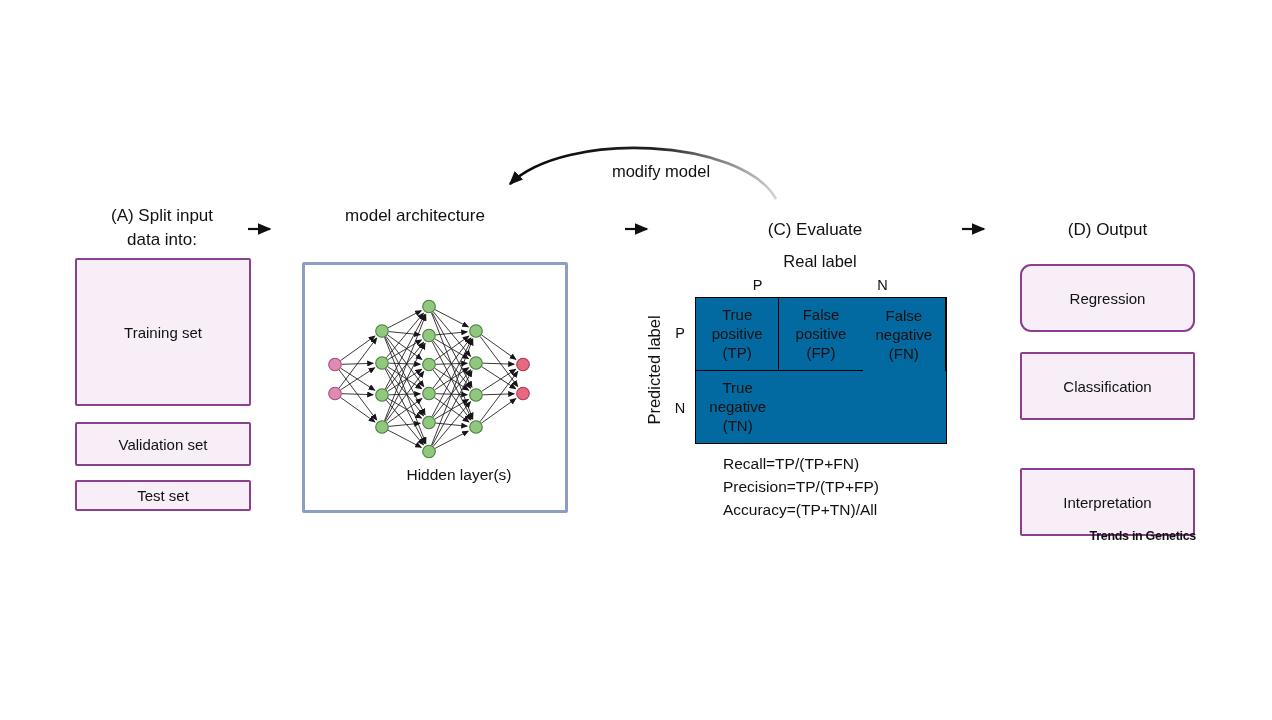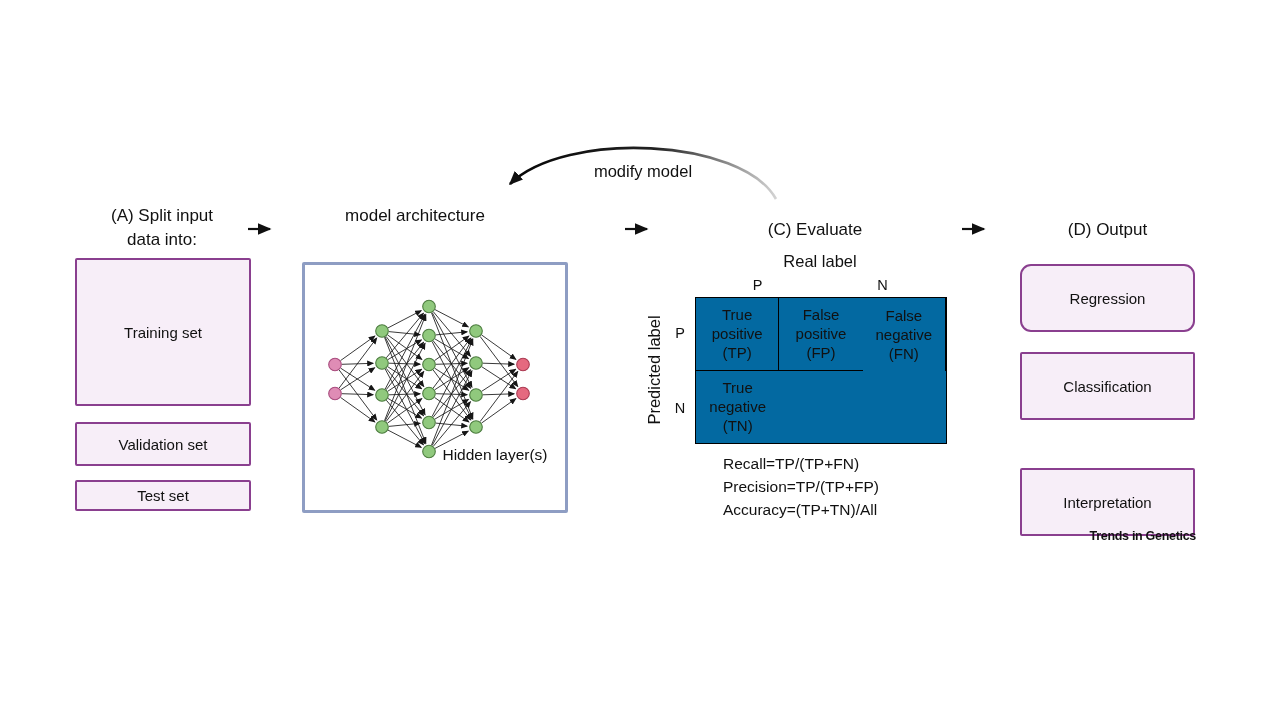--- a/index.html
+++ b/index.html
@@ -142,23 +142,23 @@
       <circle cx="124" cy="128.5" r="6.3" fill="#90c97d" stroke="#4c7c3f" stroke-width="1.1"></circle>
       <circle cx="124" cy="157.5" r="6.3" fill="#90c97d" stroke="#4c7c3f" stroke-width="1.1"></circle>
       <circle cx="124" cy="186.5" r="6.3" fill="#90c97d" stroke="#4c7c3f" stroke-width="1.1"></circle>
       <circle cx="171" cy="66" r="6.3" fill="#90c97d" stroke="#4c7c3f" stroke-width="1.1"></circle>
       <circle cx="171" cy="98" r="6.3" fill="#90c97d" stroke="#4c7c3f" stroke-width="1.1"></circle>
       <circle cx="171" cy="130" r="6.3" fill="#90c97d" stroke="#4c7c3f" stroke-width="1.1"></circle>
       <circle cx="171" cy="162" r="6.3" fill="#90c97d" stroke="#4c7c3f" stroke-width="1.1"></circle>
       <circle cx="218" cy="99.5" r="6.3" fill="#e5697f" stroke="#aa3a52" stroke-width="1.1"></circle>
       <circle cx="218" cy="128.5" r="6.3" fill="#e5697f" stroke="#aa3a52" stroke-width="1.1"></circle>
     </svg>
-  <div class="abs caption" style="left:302px;top:446px;width:314px;padding-left:36px;">Hidden layer(s)</div>
-
-  <div class="abs modify-label" style="left:558px;top:162px;width:170px;">modify model</div>
+  <div class="abs caption" style="left:302px;top:466px;width:314px;">Hidden layer(s)</div>
+
+  <div class="abs modify-label" style="left:576px;top:162px;width:170px;">modify model</div>
 
   <div class="abs title" style="left:730px;top:218px;width:170px;">(C) Evaluate</div>
   <div class="abs axis-label" style="left:745px;top:252px;width:150px;">Real label</div>
   <div class="abs pn" style="left:745px;top:277px;width:25px;">P</div>
   <div class="abs pn" style="left:870px;top:277px;width:25px;">N</div>
 
   <div class="abs axis-label rotated" style="left:585px;top:360px;width:140px;height:20px;">Predicted label</div>
   <div class="abs pn" style="left:670px;top:325px;width:20px;">P</div>
   <div class="abs pn" style="left:670px;top:400px;width:20px;">N</div>
 

